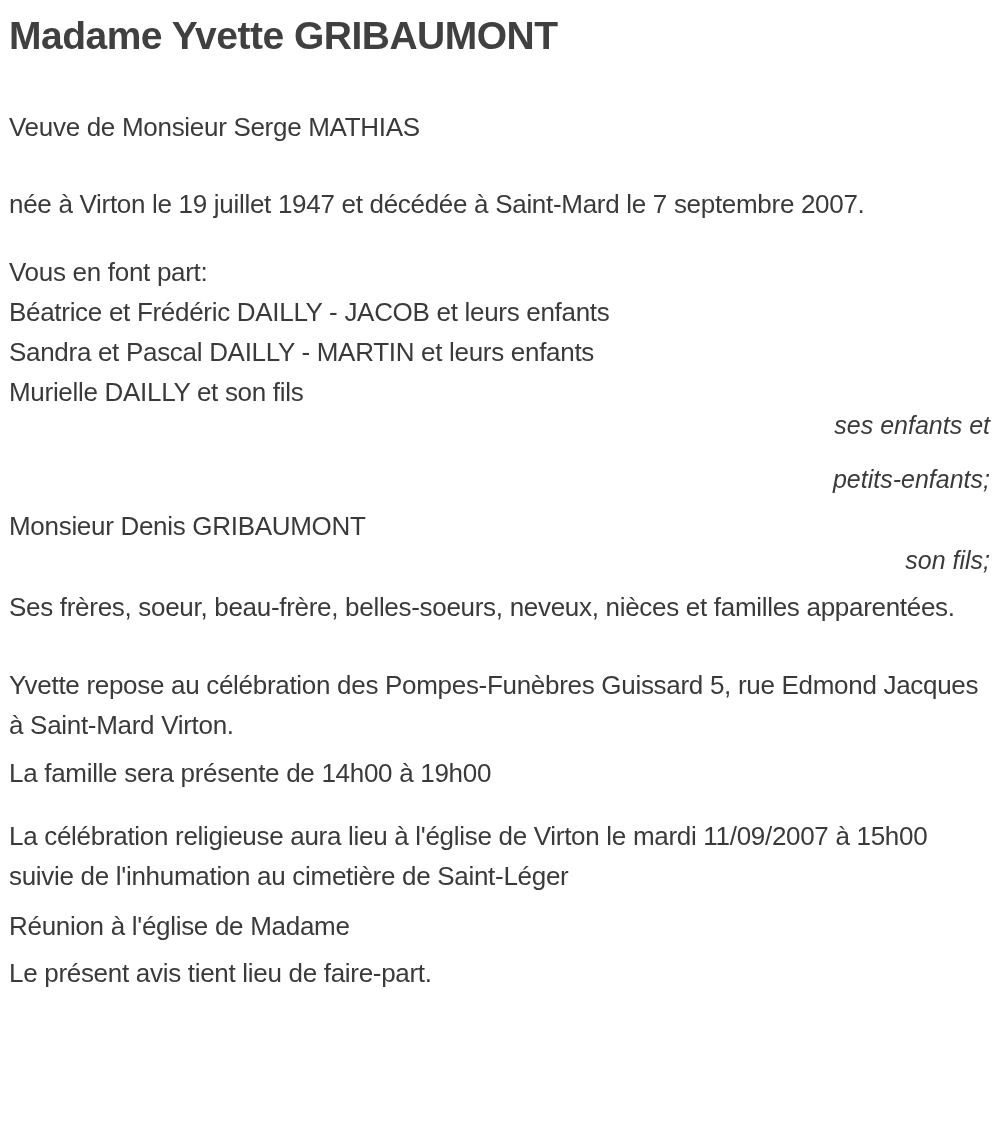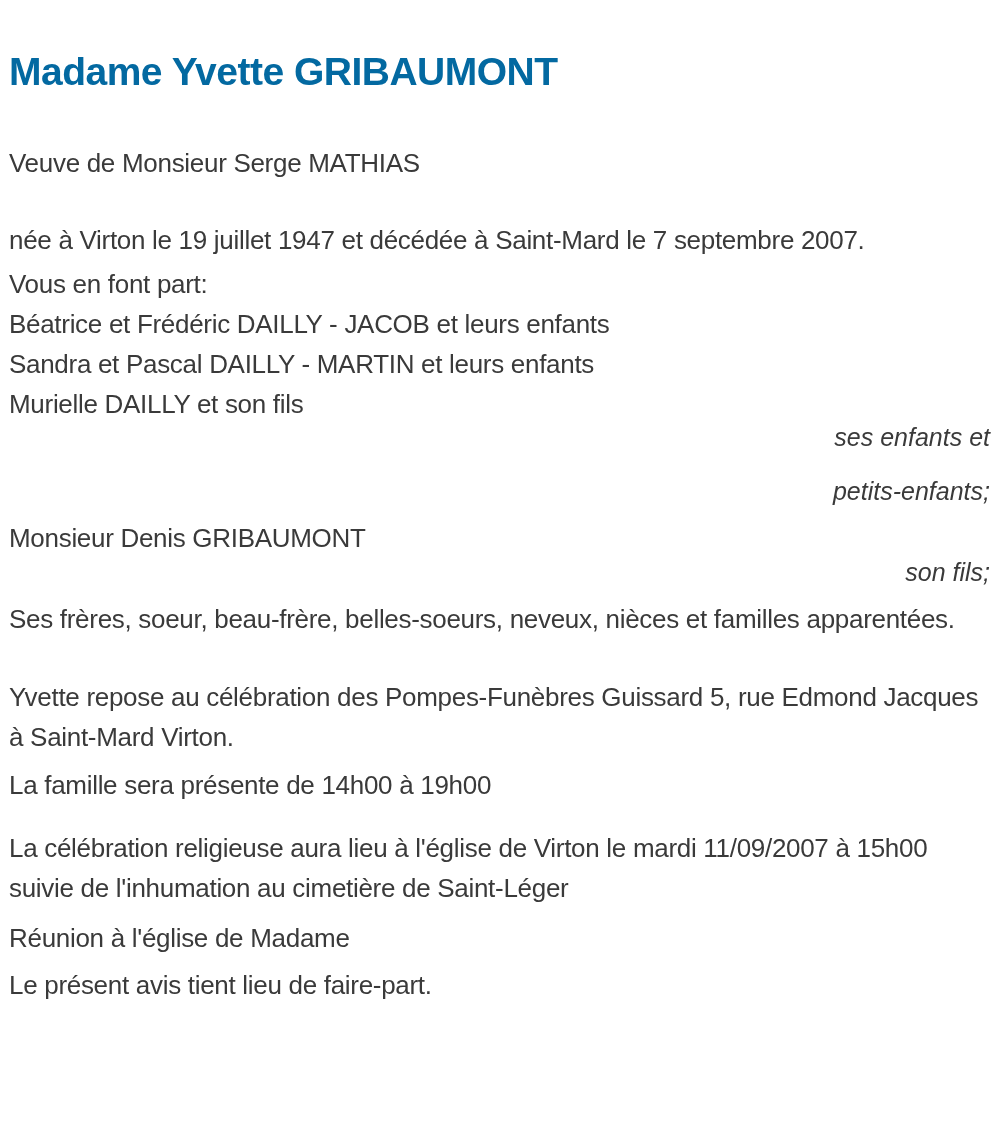--- a/index.html
+++ b/index.html
@@ -22,26 +22,25 @@
     font-size: 26px;
     line-height: 40px;
     letter-spacing: -0.3px;
     white-space: pre-line;
   }
   .deceased-title {
     font-size: 39px;
     line-height: 48px;
     font-weight: 700;
     letter-spacing: -0.5px;
-    margin-top: 36px;
-    color: #0369a1;
+    color: #404040;
   }
   .mt-veuve       { margin-top: 47px; }
   .mt-birthdeath  { margin-top: 37px; }
-  .mt-faitpart    { margin-top: 4px; }
+  .mt-faitpart    { margin-top: 28px; }
   .mt-repose      { margin-top: 38px; }
   .mt-famille     { margin-top: 8px;  }
   .mt-celebration { margin-top: 23px;  }
   .mt-reunion     { margin-top: 10px; }
   .mt-condol      { margin-top: 15px; }
   .mt-avis        { margin-top: 7px;  }
   .relation {
     font-style: italic;
     text-align: right;
     font-size: 25px;

